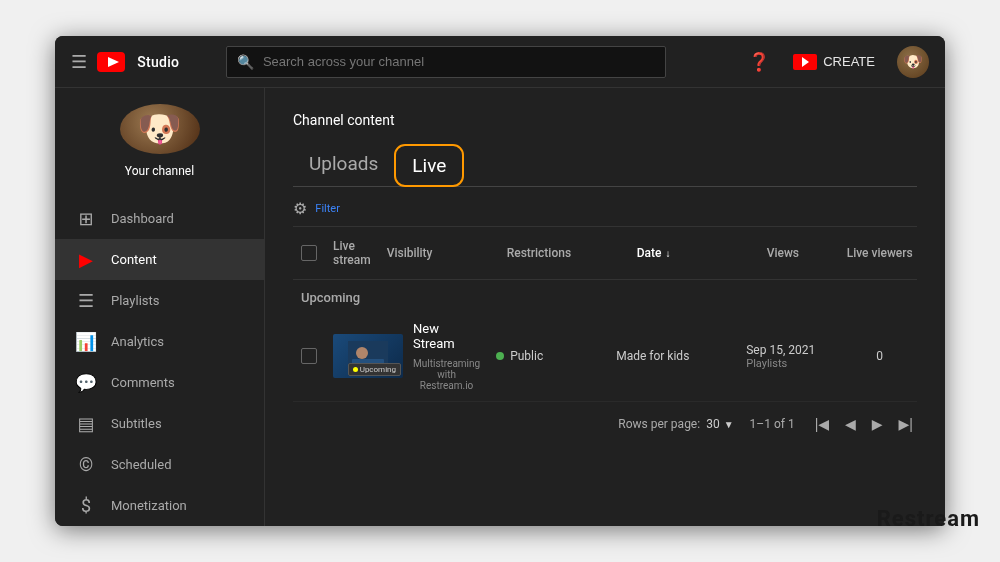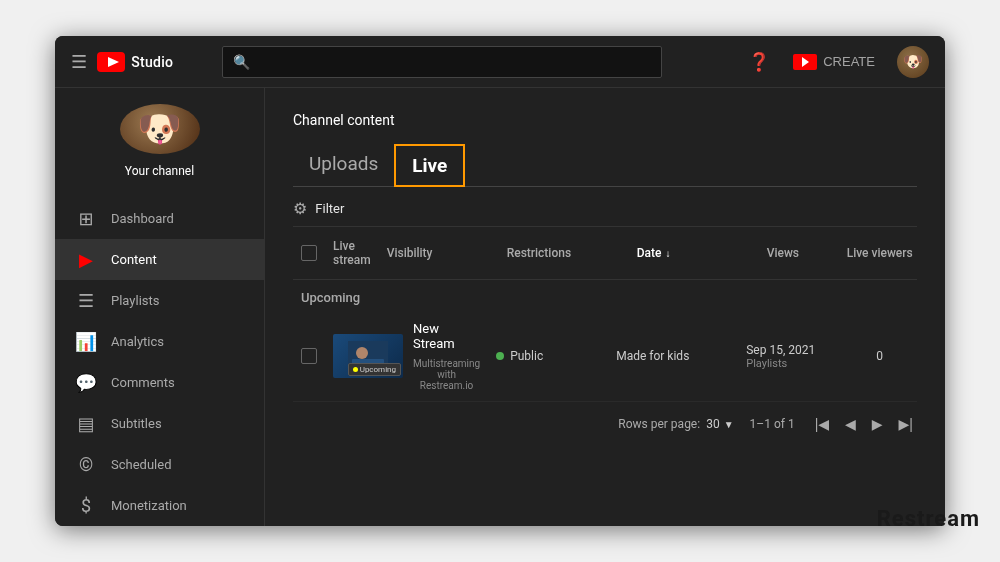--- a/index.html
+++ b/index.html
@@ -40,21 +40,21 @@
       gap: 10px;
     }
     .hamburger-icon {
       color: #aaa;
       font-size: 18px;
       cursor: pointer;
     }
     .logo-area {
       display: flex;
       align-items: center;
-      gap: 6px;
+      gap: 12px;
     }
     .yt-logo {
       width: 28px;
       height: 20px;
     }
     .studio-text {
       color: #fff;
       font-size: 14px;
       font-weight: 500;
       letter-spacing: 0.3px;
@@ -113,21 +113,21 @@
     .create-btn .cam-icon::after {
       content: '';
       width: 0;
       height: 0;
       border-top: 5px solid transparent;
       border-bottom: 5px solid transparent;
       border-left: 7px solid white;
       margin-left: 1px;
     }
     .create-btn-label {
-      color: #a3a3a3;
+      color: #e5e5e5;
       font-size: 13px;
       font-weight: 500;
     }
     .avatar {
       width: 32px;
       height: 32px;
       border-radius: 50%;
       background: #555;
       overflow: hidden;
       cursor: pointer;
@@ -227,39 +227,38 @@
       padding: 8px 16px;
       color: #aaa;
       font-size: 19px;
       cursor: pointer;
       border-bottom: 2px solid transparent;
       margin-bottom: -1px;
     }
     .tab.active {
       color: #fff;
       border: 2px solid #f90;
-      border-radius: 0;
+      border-radius: 11px;
       margin-bottom: -1px;
       background: transparent;
-      font-weight: bold;
     }
     .filter-row {
       display: flex;
       align-items: center;
       gap: 8px;
       padding: 12px 0 8px;
       border-bottom: 1px solid #333;
     }
     .filter-icon {
       color: #aaa;
       font-size: 16px;
     }
     .filter-placeholder {
-      color: #e5e5e5;
-      font-size: 13px;
+      color: #3b82f6;
+      font-size: 11px;
     }
     .table-header {
       display: grid;
       grid-template-columns: 32px 1fr 120px 130px 130px 80px 100px 90px 70px;
       align-items: center;
       padding: 8px 0;
       border-bottom: 1px solid #333;
       color: #aaa;
       font-size: 12px;
     }
@@ -429,20 +428,21 @@
       <div class="logo-area">
         <svg class="yt-logo" viewBox="0 0 28 20" fill="none">
           <rect width="28" height="20" rx="4" fill="#FF0000"></rect>
           <polygon points="11,5 22,10 11,15" fill="white"></polygon>
         </svg>
         <span class="studio-text">Studio</span>
       </div>
     </div>
     <div class="search-bar">
       <span style="color:#666;font-size:14px;">🔍</span>
+      <input type="text" placeholder="Search across your channel" style="">
     </div>
     <div class="topbar-right">
       <span class="help-icon">❓</span>
       <button class="create-btn">
         <div class="cam-icon"></div>
         <span class="create-btn-label">CREATE</span>
       </button>
       <div class="avatar">
         <div class="avatar-placeholder">🐶</div>
       </div>

